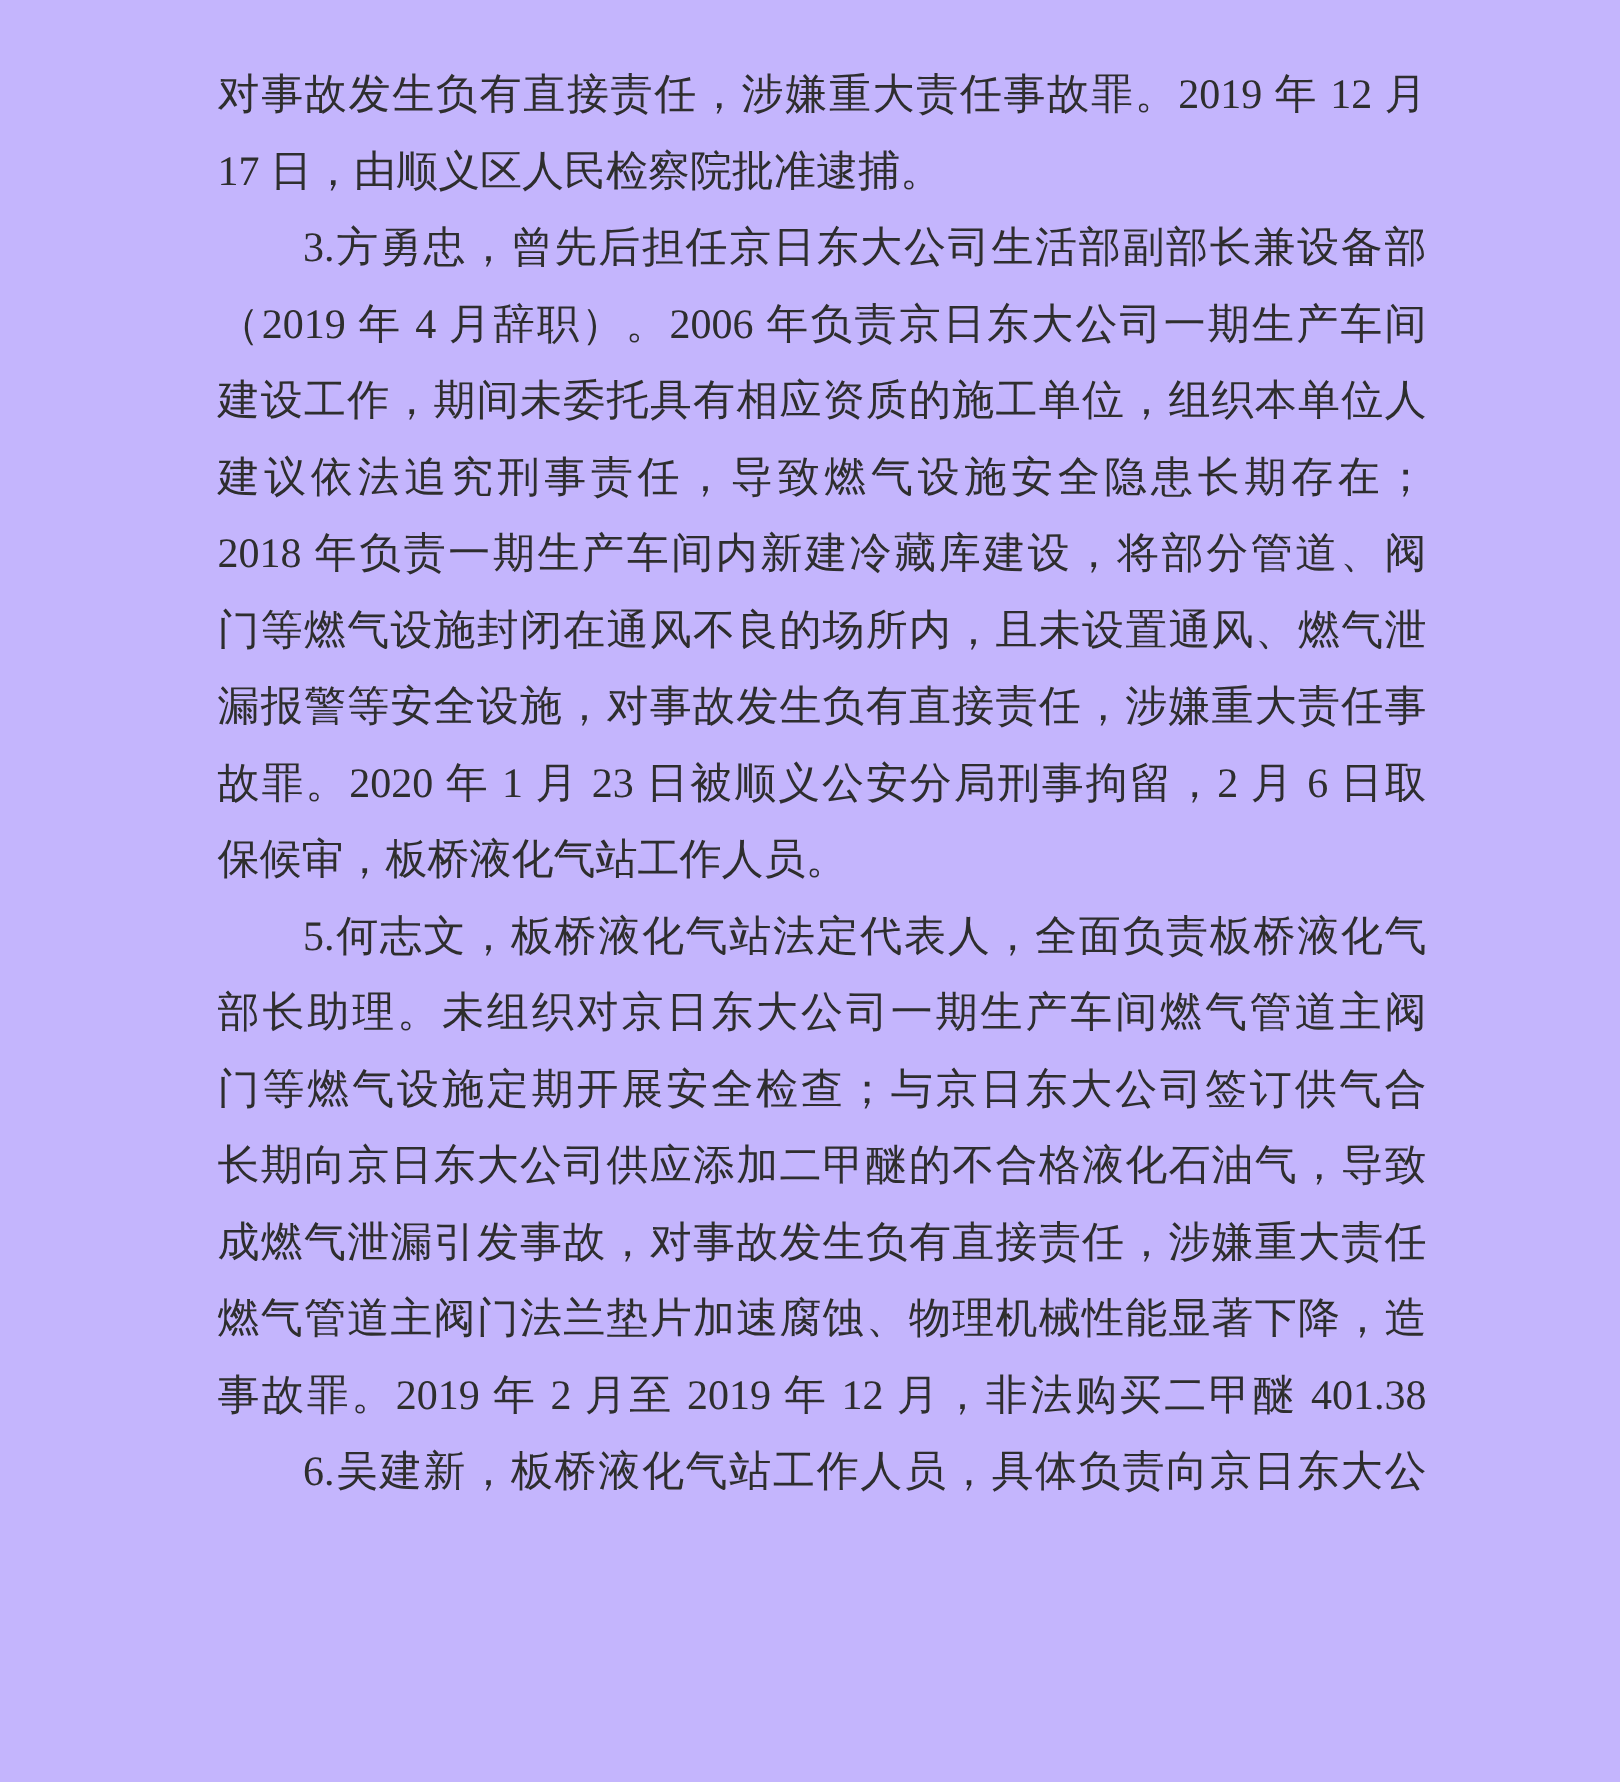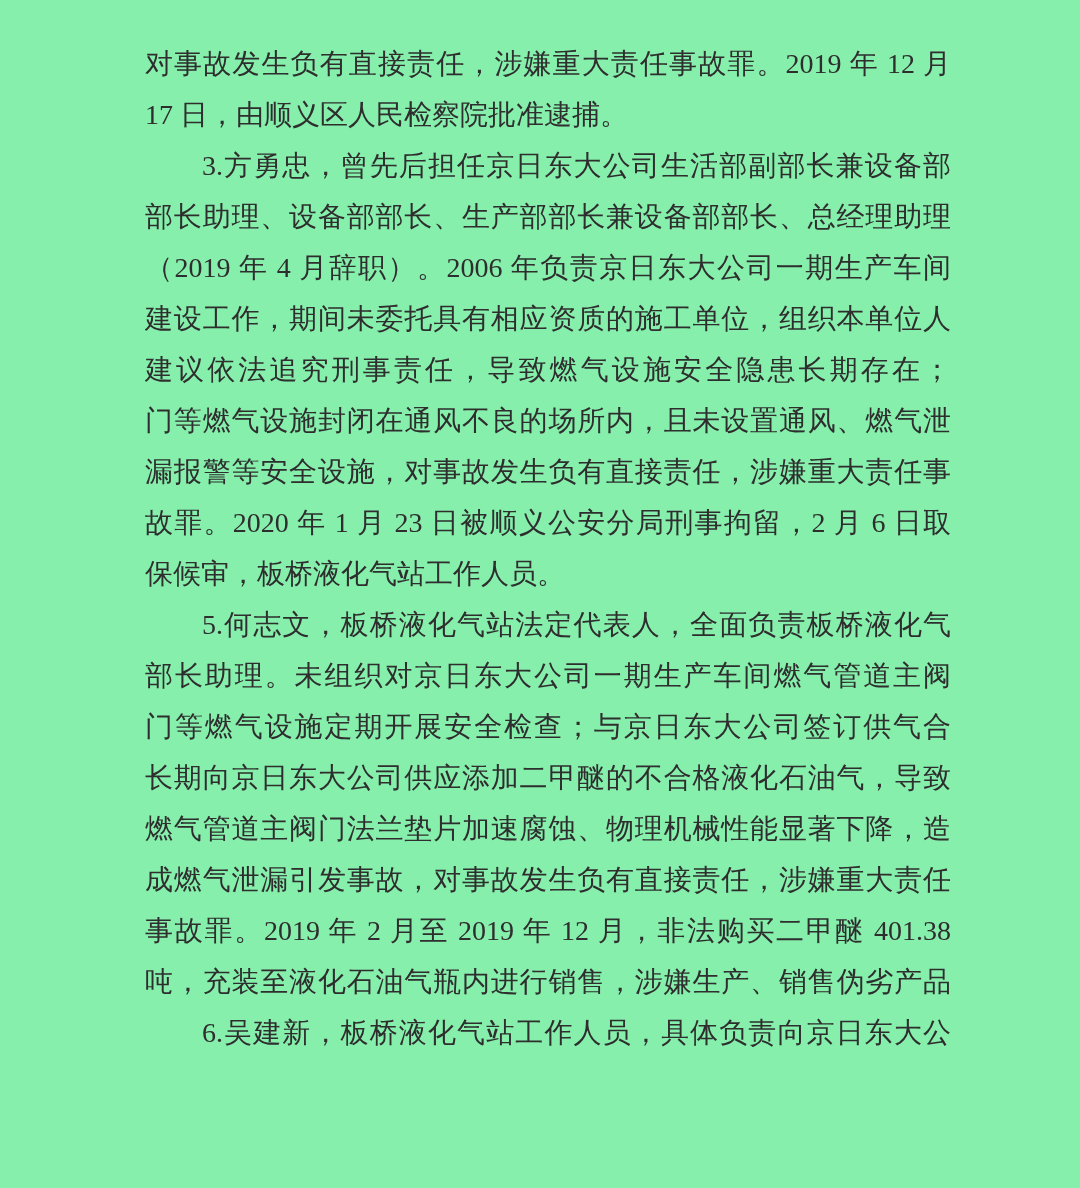--- a/index.html
+++ b/index.html
@@ -4,21 +4,21 @@
 <style>
   html, body {
     margin: 0;
     padding: 0;
     background: #ffffff;
   }
   .page {
     position: relative;
     width: 1080px;
     height: 1188px;
-    background: #86efac;
+    background: #c4b5fd;
     overflow: hidden;
     font-family: "Liberation Serif", "DejaVu Serif", serif;
   }
   .text-block {
     position: absolute;
     left: 145px;
     top: 38px;
     width: 806px;
     color: #2e2e2e;
   }
@@ -48,36 +48,35 @@
 <body>
 
 <div class="page">
   <div class="text-block" id="text-block" style="color: rgb(46, 46, 46);">
       <div class="paragraph">
         <div class="line">对事故发生负有直接责任，涉嫌重大责任事故罪。2019 年 12 月</div>
         <div class="line para-end">17 日，由顺义区人民检察院批准逮捕。</div>
       </div>
       <div class="paragraph">
         <div class="line indent">3.方勇忠，曾先后担任京日东大公司生活部副部长兼设备部</div>
-        <div class="line">部长助理、设备部部长、生产部部长兼设备部部长、总经理助理</div>
         <div class="line">（2019 年 4 月辞职）。2006 年负责京日东大公司一期生产车间</div>
         <div class="line">建设工作，期间未委托具有相应资质的施工单位，组织本单位人</div>
         <div class="line">建议依法追究刑事责任，导致燃气设施安全隐患长期存在；</div>
+        <div class="line">2018 年负责一期生产车间内新建冷藏库建设，将部分管道、阀</div>
         <div class="line">门等燃气设施封闭在通风不良的场所内，且未设置通风、燃气泄</div>
         <div class="line">漏报警等安全设施，对事故发生负有直接责任，涉嫌重大责任事</div>
         <div class="line">故罪。2020 年 1 月 23 日被顺义公安分局刑事拘留，2 月 6 日取</div>
         <div class="line para-end">保候审，板桥液化气站工作人员。</div>
       </div>
       <div class="paragraph">
         <div class="line indent">5.何志文，板桥液化气站法定代表人，全面负责板桥液化气</div>
         <div class="line">部长助理。未组织对京日东大公司一期生产车间燃气管道主阀</div>
         <div class="line">门等燃气设施定期开展安全检查；与京日东大公司签订供气合同，</div>
         <div class="line">长期向京日东大公司供应添加二甲醚的不合格液化石油气，导致</div>
+        <div class="line">成燃气泄漏引发事故，对事故发生负有直接责任，涉嫌重大责任</div>
         <div class="line">燃气管道主阀门法兰垫片加速腐蚀、物理机械性能显著下降，造</div>
-        <div class="line">成燃气泄漏引发事故，对事故发生负有直接责任，涉嫌重大责任</div>
         <div class="line">事故罪。2019 年 2 月至 2019 年 12 月，非法购买二甲醚 401.38</div>
-        <div class="line">吨，充装至液化石油气瓶内进行销售，涉嫌生产、销售伪劣产品</div>
       </div>
       <div class="paragraph">
         <div class="line indent">6.吴建新，板桥液化气站工作人员，具体负责向京日东大公</div>
       </div>
     </div>
 </div>
 
 </body></html>

